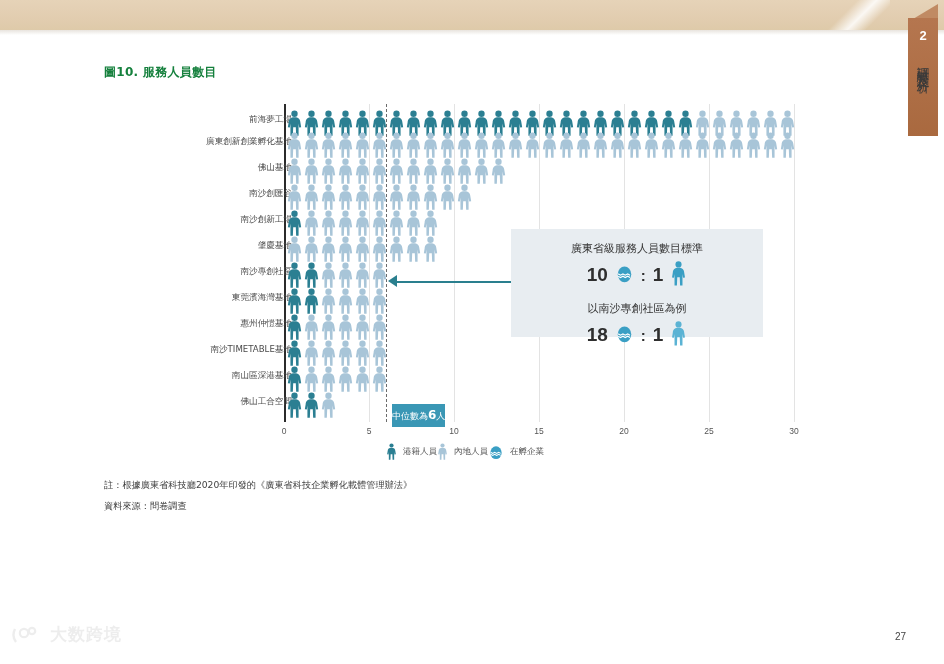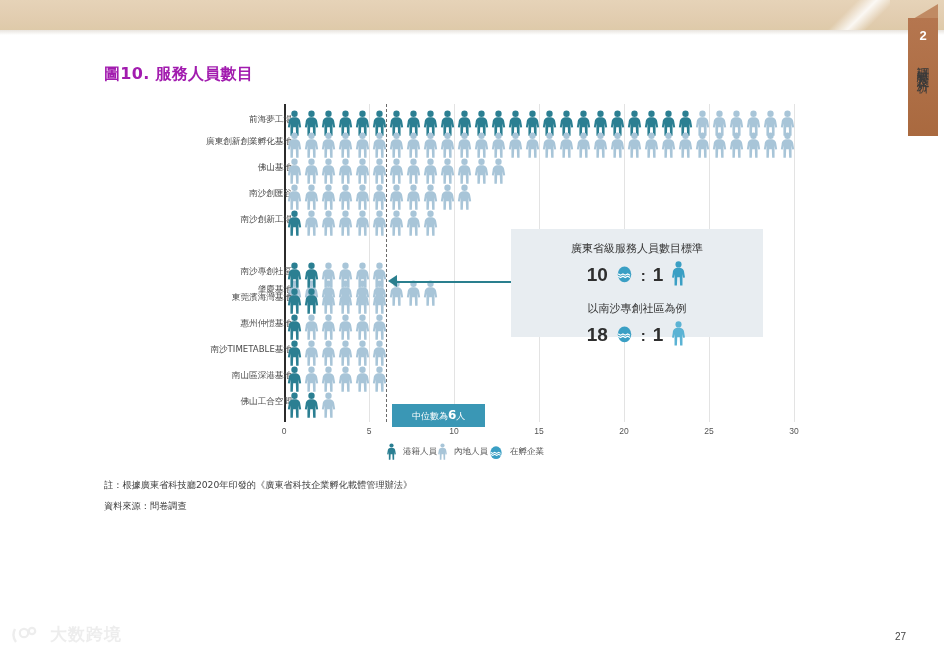--- a/index.html
+++ b/index.html
@@ -38,21 +38,21 @@
   }
   .side-vert-text{
     position:absolute; right:8px; top:56px; width:26px;
     writing-mode:vertical-rl; text-orientation:upright;
     font-size:12.5px; letter-spacing:2.5px; color:#3a3a3a; line-height:26px;
     font-family:"DejaVu Sans",sans-serif;
   }
   
   .fig-title{
     position:absolute; left:104px; top:64px;
-    font-size:16px; font-weight:bold; color:#a21caf; letter-spacing:.3px;
+    font-size:12px; font-weight:bold; color:#15803d; letter-spacing:.3px;
     font-family:"DejaVu Sans",sans-serif;
   }
   
   .chart{
     position:absolute; left:104px; top:104px; width:700px; height:330px;
   }
   .axis-line{
     position:absolute; left:180px; top:0; width:2px; height:318px;
     background:#2b2b2b;
   }
@@ -95,21 +95,21 @@
     position:absolute; left:396px; top:281px; width:118px; height:2px;
     background:#2a7f8e;
   }
   .arrow-head{
     position:absolute; left:388px; top:275px; width:0;height:0;
     border-top:6px solid transparent; border-bottom:6px solid transparent;
     border-right:9px solid #2a7f8e;
   }
   
   .median-badge{
-    position:absolute; left:392px; top:404px; height:23px; padding:0 20px;
+    position:absolute; left:392px; top:404px; height:23px; padding:0 0;
     background:#3a97b5; color:#fff; font-size:9px; line-height:23px;
     white-space:nowrap; font-family:"DejaVu Sans",sans-serif;
   }
   .median-badge b{ font-size:12px; }
   
   .legend{
     position:absolute; left:386px; top:443px; display:flex; align-items:center;
   }
   .legend-item{ display:flex; align-items:center; gap:6px; }
   .legend-item span.lbl{
@@ -456,21 +456,21 @@
             <circle cx="7" cy="3.2" r="2.7" fill="#a8c5d8"></circle>
             <path d="M7 6.2 C3.7 6.2 2.3 7.7 2.05 10.3 L1.35 14.7 L3.05 14.9 L3.55 11.5 L3.55 21.7 L5.6 21.7 L5.9 14.5 L8.1 14.5 L8.4 21.7 L10.45 21.7 L10.45 11.5 L10.95 14.9 L12.65 14.7 L11.95 10.3 C11.7 7.7 10.3 6.2 7 6.2 Z" fill="#a8c5d8"></path>
           </svg><svg class="fig" viewBox="0 0 14 22">
             <circle cx="7" cy="3.2" r="2.7" fill="#a8c5d8"></circle>
             <path d="M7 6.2 C3.7 6.2 2.3 7.7 2.05 10.3 L1.35 14.7 L3.05 14.9 L3.55 11.5 L3.55 21.7 L5.6 21.7 L5.9 14.5 L8.1 14.5 L8.4 21.7 L10.45 21.7 L10.45 11.5 L10.95 14.9 L12.65 14.7 L11.95 10.3 C11.7 7.7 10.3 6.2 7 6.2 Z" fill="#a8c5d8"></path>
           </svg><svg class="fig" viewBox="0 0 14 22">
             <circle cx="7" cy="3.2" r="2.7" fill="#a8c5d8"></circle>
             <path d="M7 6.2 C3.7 6.2 2.3 7.7 2.05 10.3 L1.35 14.7 L3.05 14.9 L3.55 11.5 L3.55 21.7 L5.6 21.7 L5.9 14.5 L8.1 14.5 L8.4 21.7 L10.45 21.7 L10.45 11.5 L10.95 14.9 L12.65 14.7 L11.95 10.3 C11.7 7.7 10.3 6.2 7 6.2 Z" fill="#a8c5d8"></path>
           </svg></div>
       </div>
-      <div class="row" style="top: 132px; width: 700px; margin-top: 44px;">
+      <div class="row" style="top: 132px; width: 700px;">
         <div class="row-label">肇慶基地</div>
         <div class="icons"><svg class="fig" viewBox="0 0 14 22">
             <circle cx="7" cy="3.2" r="2.7" fill="#a8c5d8"></circle>
             <path d="M7 6.2 C3.7 6.2 2.3 7.7 2.05 10.3 L1.35 14.7 L3.05 14.9 L3.55 11.5 L3.55 21.7 L5.6 21.7 L5.9 14.5 L8.1 14.5 L8.4 21.7 L10.45 21.7 L10.45 11.5 L10.95 14.9 L12.65 14.7 L11.95 10.3 C11.7 7.7 10.3 6.2 7 6.2 Z" fill="#a8c5d8"></path>
           </svg><svg class="fig" viewBox="0 0 14 22">
             <circle cx="7" cy="3.2" r="2.7" fill="#a8c5d8"></circle>
             <path d="M7 6.2 C3.7 6.2 2.3 7.7 2.05 10.3 L1.35 14.7 L3.05 14.9 L3.55 11.5 L3.55 21.7 L5.6 21.7 L5.9 14.5 L8.1 14.5 L8.4 21.7 L10.45 21.7 L10.45 11.5 L10.95 14.9 L12.65 14.7 L11.95 10.3 C11.7 7.7 10.3 6.2 7 6.2 Z" fill="#a8c5d8"></path>
           </svg><svg class="fig" viewBox="0 0 14 22">
             <circle cx="7" cy="3.2" r="2.7" fill="#a8c5d8"></circle>
             <path d="M7 6.2 C3.7 6.2 2.3 7.7 2.05 10.3 L1.35 14.7 L3.05 14.9 L3.55 11.5 L3.55 21.7 L5.6 21.7 L5.9 14.5 L8.1 14.5 L8.4 21.7 L10.45 21.7 L10.45 11.5 L10.95 14.9 L12.65 14.7 L11.95 10.3 C11.7 7.7 10.3 6.2 7 6.2 Z" fill="#a8c5d8"></path>

